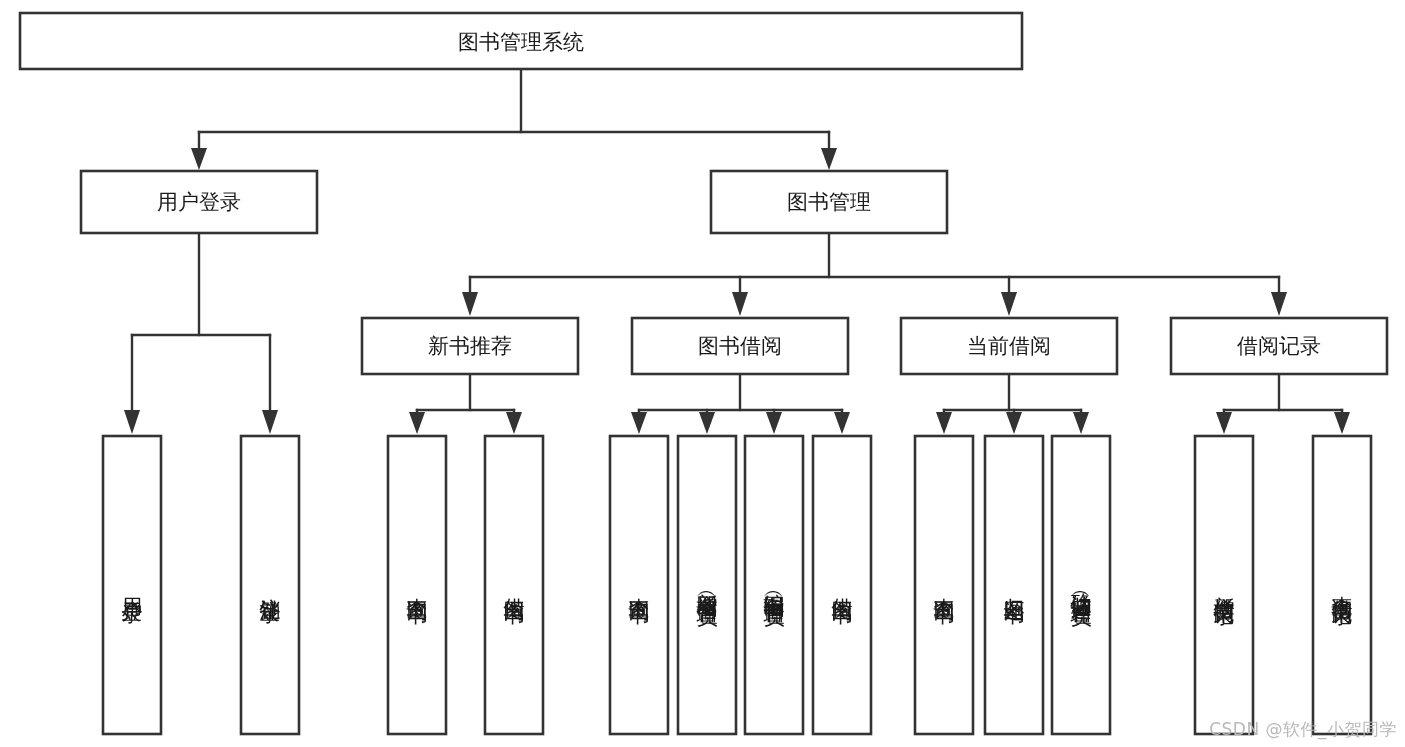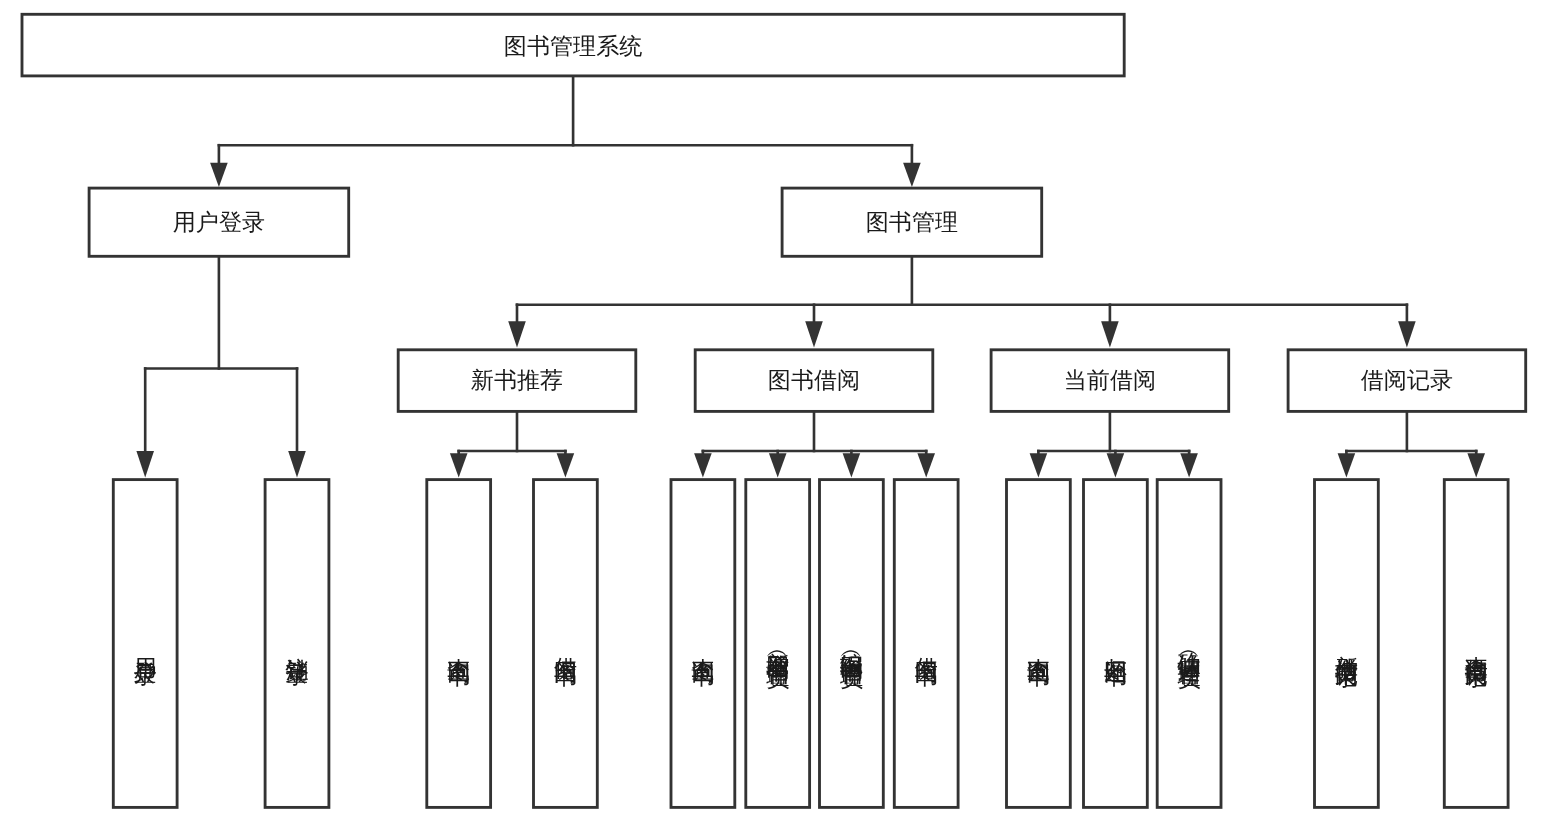--- a/index.html
+++ b/index.html
@@ -193,13 +193,14 @@
   <div class="leaf-label" style="left:610px; top:436px; width:58px; height:298px;">查询图书</div>
   <div class="leaf-label" style="left:678px; top:436px; width:58px; height:298px;">新增图书（管理员）</div>
   <div class="leaf-label" style="left:745px; top:436px; width:58px; height:298px;">编辑图书（管理员）</div>
   <div class="leaf-label" style="left:813px; top:436px; width:58px; height:298px;">借阅图书</div>
   <div class="leaf-label" style="left:915px; top:436px; width:58px; height:298px;">查询图书</div>
   <div class="leaf-label" style="left:985px; top:436px; width:58px; height:298px;">归还图书</div>
   <div class="leaf-label" style="left:1052px; top:436px; width:58px; height:298px;">确认归还（管理员）</div>
   <div class="leaf-label" style="left:1195px; top:436px; width:58px; height:298px;">新增借阅记录</div>
   <div class="leaf-label" style="left:1313px; top:436px; width:58px; height:298px;">查询借阅记录</div>
 
+  <div class="watermark">CSDN @软件_小贺同学</div>
 </div>
 
 </body></html>

